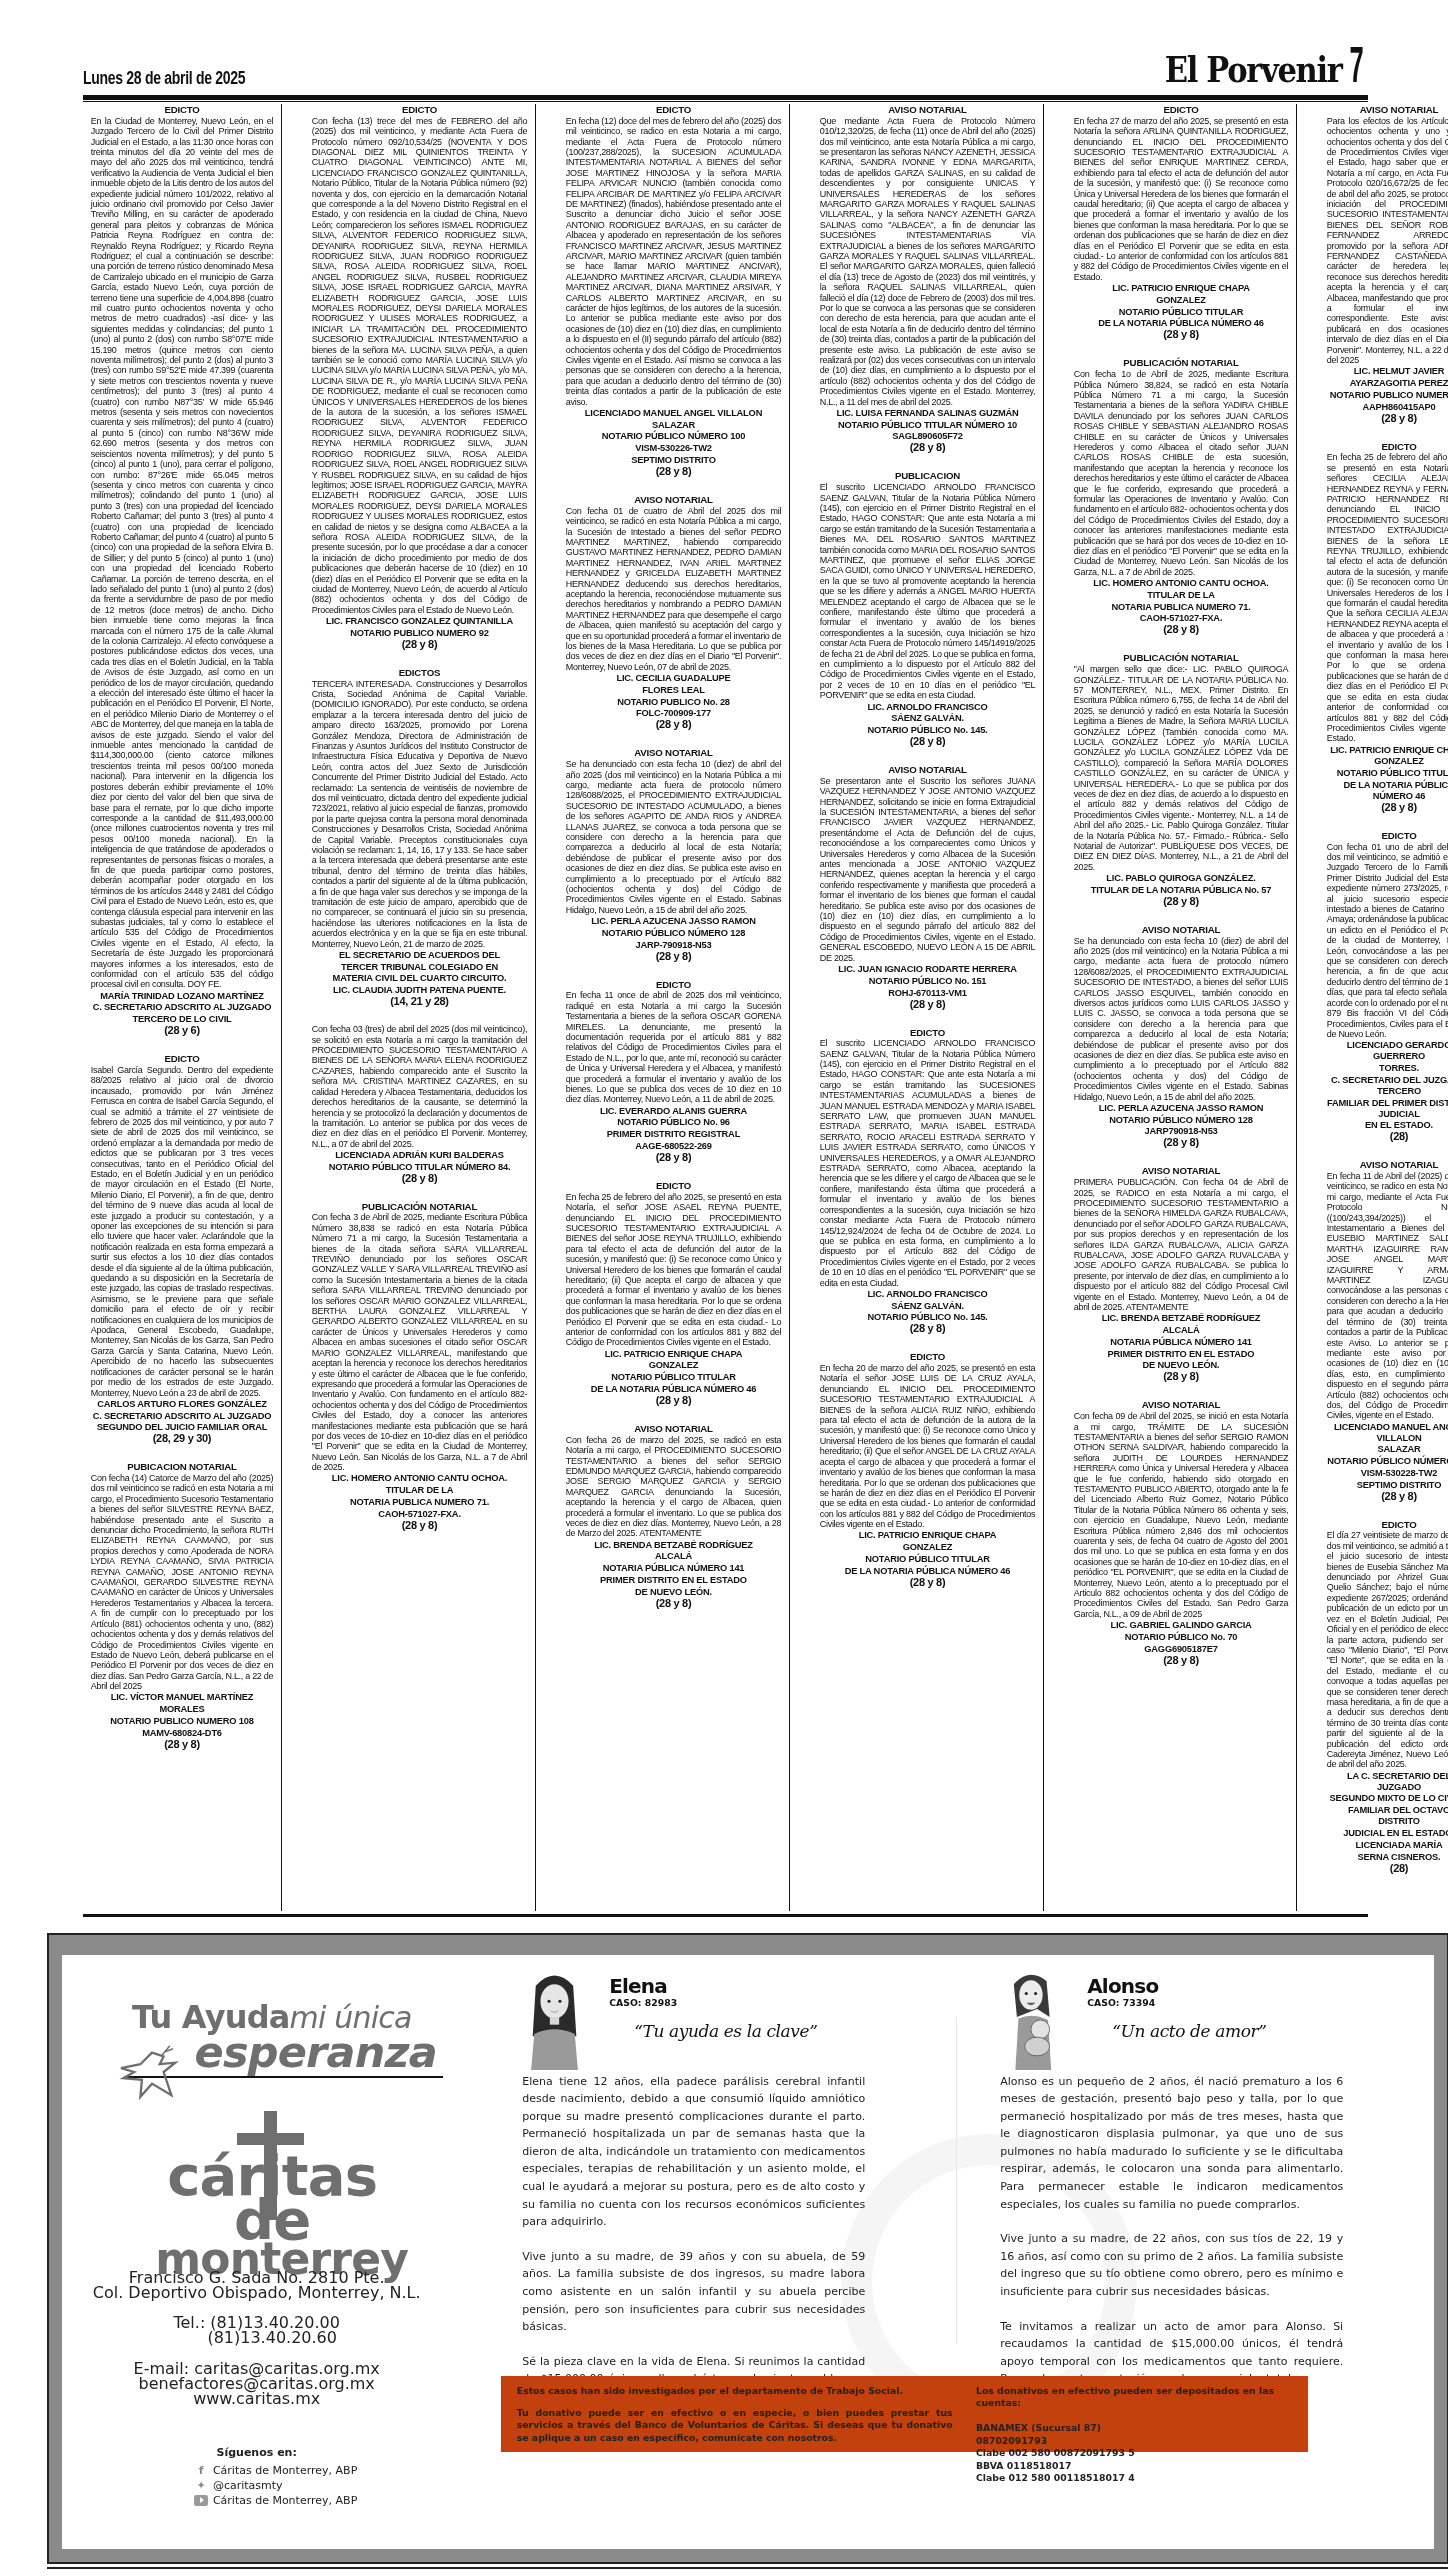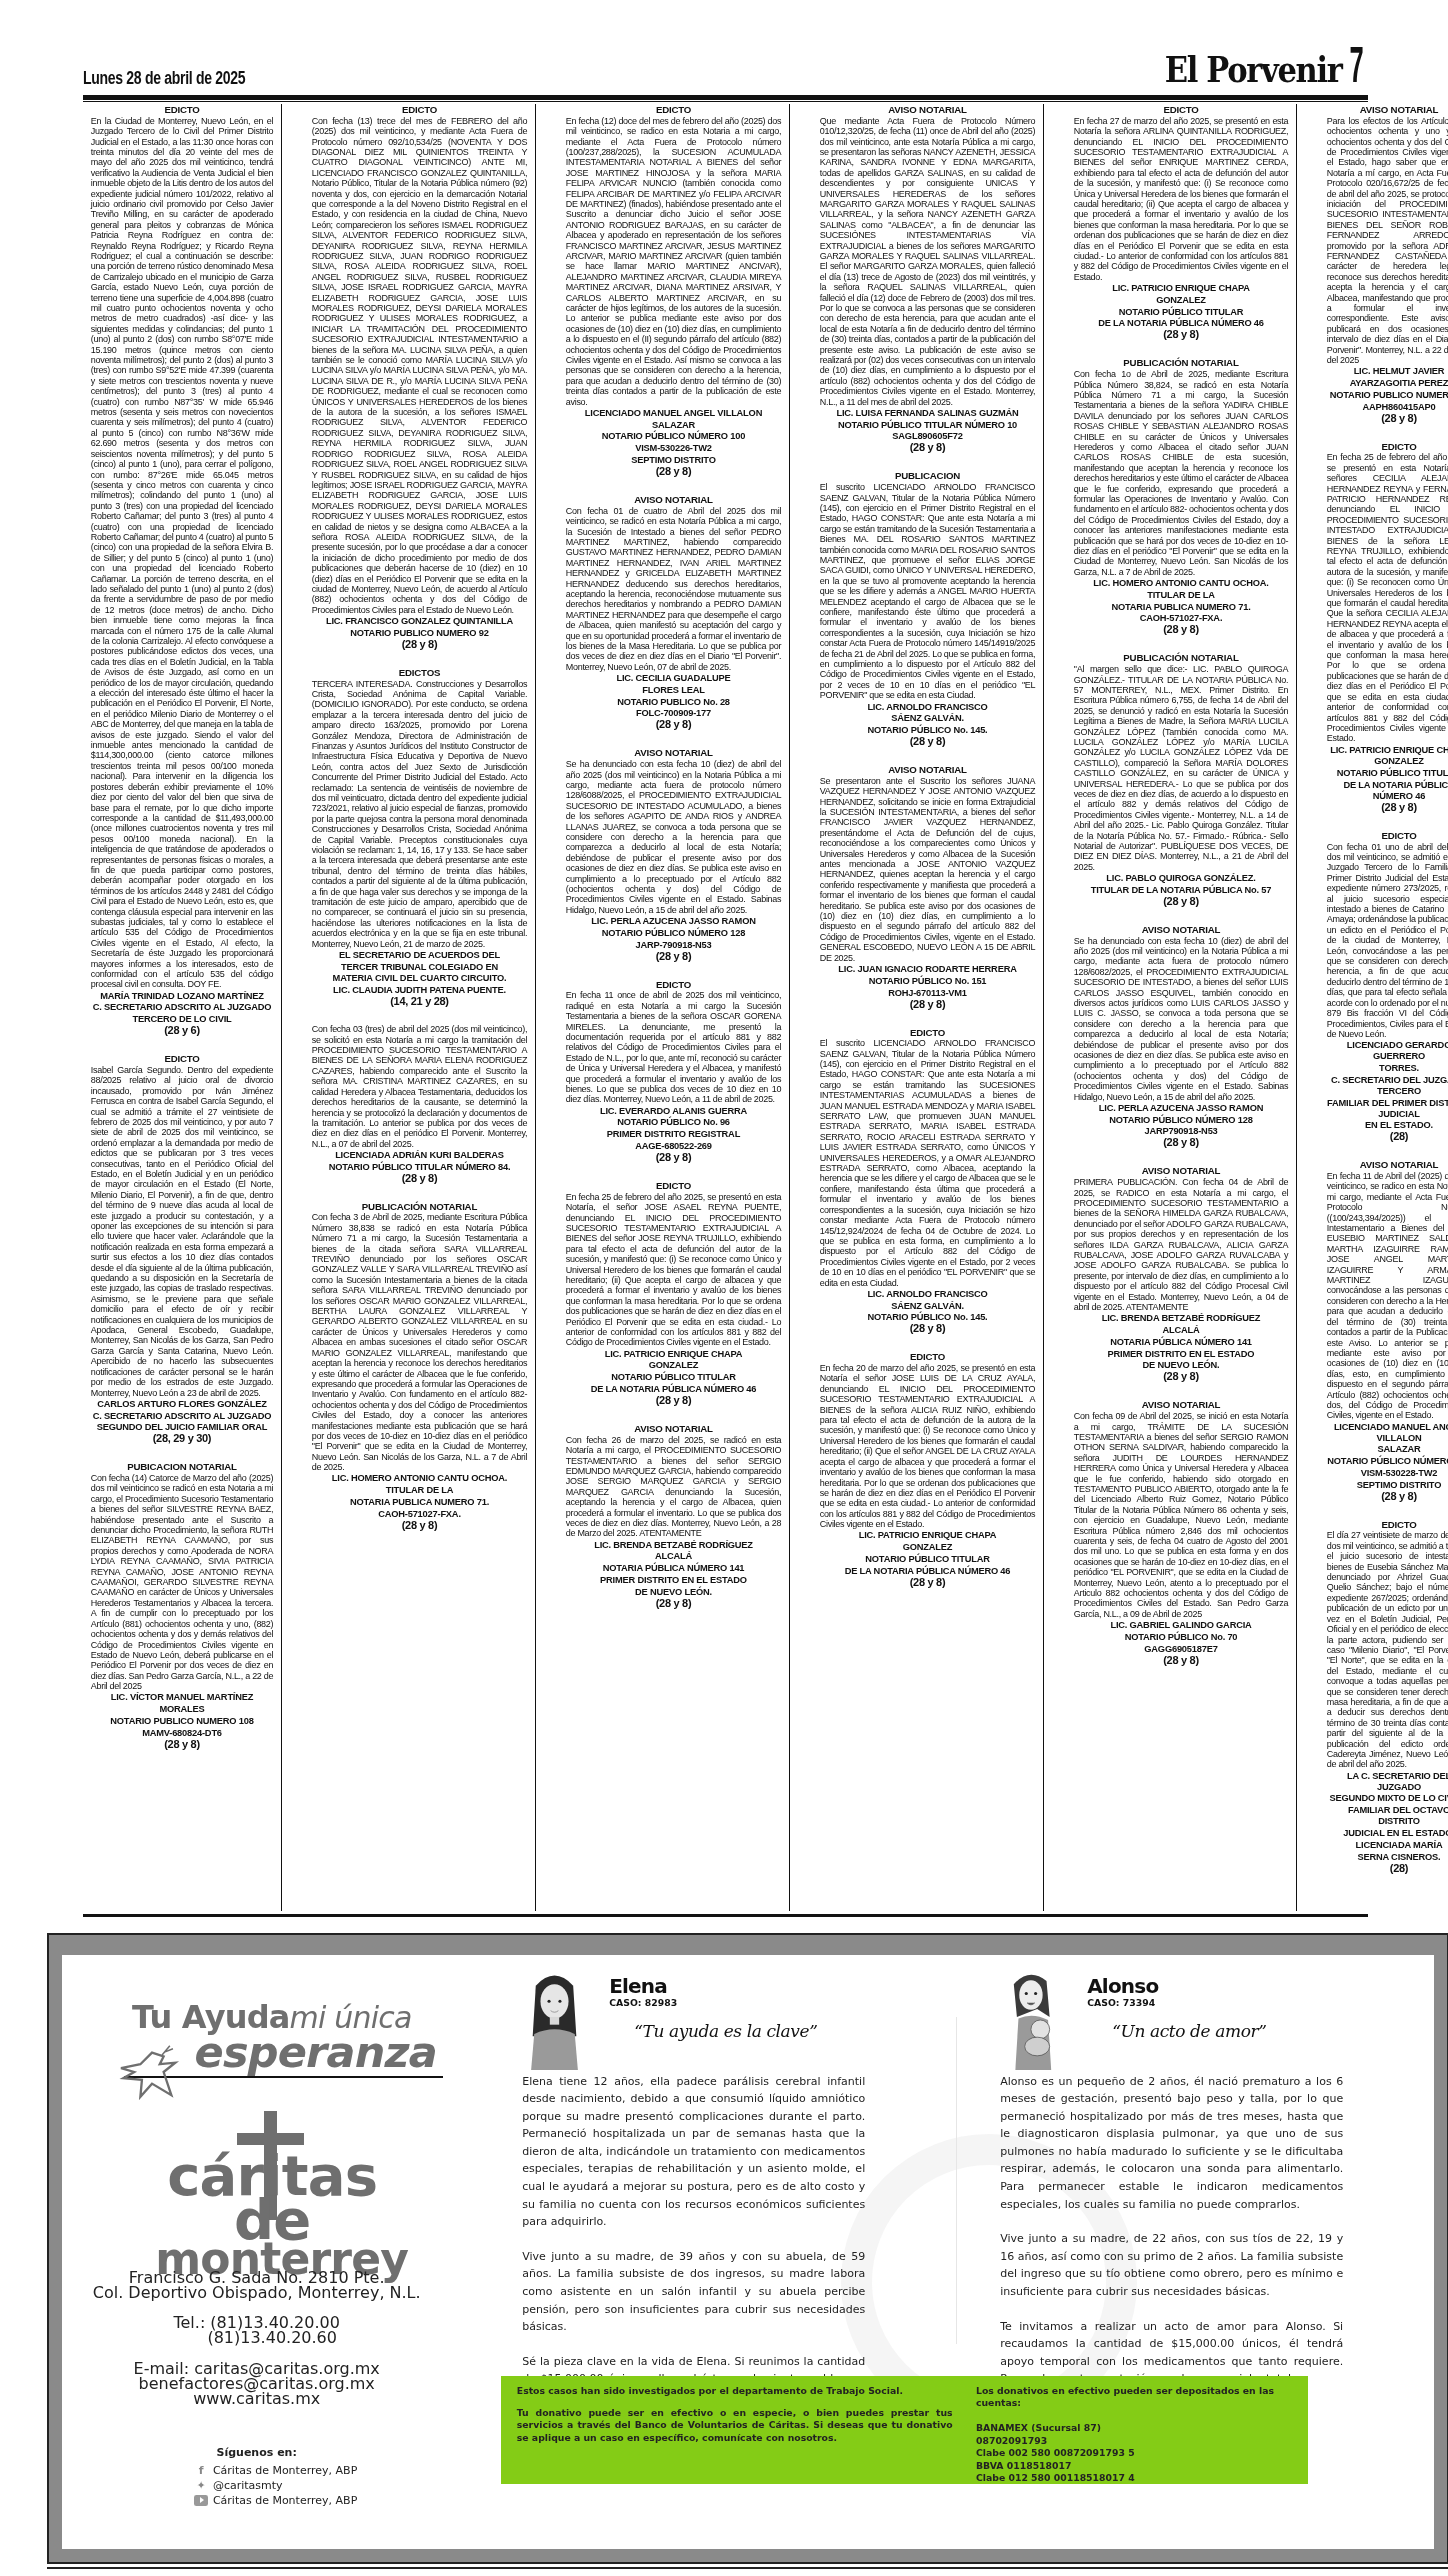--- a/index.html
+++ b/index.html
@@ -53,21 +53,21 @@
   .case.elena { left: 436px; width: 382px; }
   .case.alonso { left: 914px; width: 382px; }
   .avatar { position: absolute; left: 30px; top: 15.6px; width: 53px; height: 100px; }
   .case .name { position: absolute; left: 111px; top: 19.5px; font-size: 20px; font-weight: bold; letter-spacing: -0.8px; }
   .case .caso { position: absolute; left: 111px; top: 42px; font-size: 9.3px; font-weight: bold; }
   .case .quote { position: absolute; left: 136px; top: 66px; font-family: "DejaVu Serif", serif; font-style: italic; font-size: 17px; letter-spacing: -0.4px; }
   .case .text { position: absolute; left: 4px; top: 118px; width: 343px; font-size: 11px; line-height: 17.6px; text-align: justify; color: #222; margin-left: 20px; }
   .case .text p { margin-bottom: 17px; }
   .case-divider { position: absolute; left: 894px; top: 62px; width: 0.8px; height: 327px; background: #e6e6e6; }
 
-  .graybox { position: absolute; top: 421px; height: 108px; background: #84cc16; font-family: "DejaVu Sans", sans-serif; color: #222; font-size: 9.3px; line-height: 12.5px; }
+  .graybox { position: absolute; top: 421px; height: 76px; background: #c2410c; font-family: "DejaVu Sans", sans-serif; color: #222; font-size: 9.3px; line-height: 12.5px; }
   .graybox.left { left: 439px; width: 467px; padding: 9.3px 15.6px; font-weight: bold; text-align: justify; }
   .graybox.left p { margin-bottom: 9.3px; }
   .graybox.right { left: 906px; width: 340px; padding: 9.3px 7.8px; font-weight: bold; }
   .graybox.right .t { margin-bottom: 12.5px; }
   .graybox.right .row { display: flex; flex-direction: column; }
   .graybox.right .row .a { width: 178px; }
   .watermark { position: absolute; left: 779px; top: 179px; width: 296px; height: 296px; border: 31px solid #f1f1f1; border-radius: 50%; opacity: 0.7; }
 </style>
 </head>
 <body>

